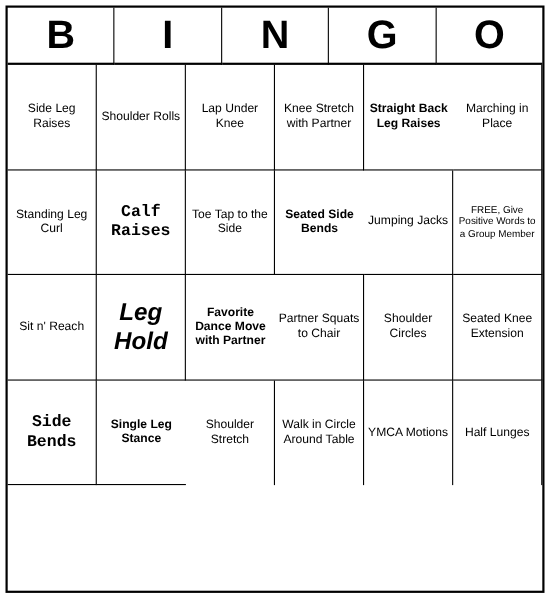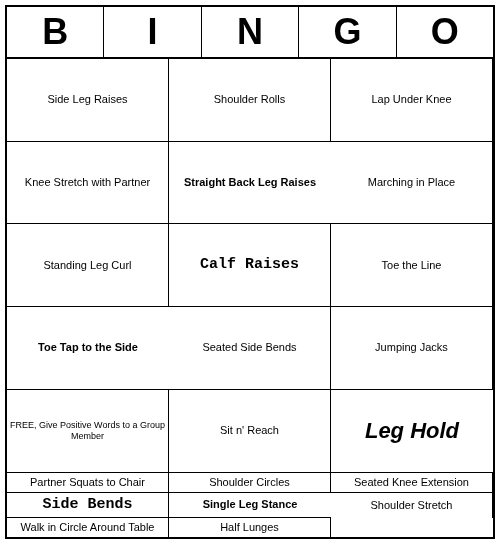--- a/index.html
+++ b/index.html
@@ -34,21 +34,21 @@
       font-weight: bold;
       padding: 4px 0;
       border-right: 1px solid black;
       border-bottom: 2px solid black;
     }
     .header-cell:last-child {
       border-right: none;
     }
     .bingo-grid {
       display: grid;
-      grid-template-columns: repeat(3, 1fr);
+      grid-template-columns: repeat(6, 1fr);
       grid-template-rows: repeat(5, 1fr);
       flex: 1;
     }
     .bingo-cell {
       border-right: 1px solid black;
       border-bottom: 1px solid black;
       display: flex;
       align-items: center;
       justify-content: center;
       text-align: center;
@@ -108,39 +108,39 @@
       <div class="bingo-cell">
         <span>Marching in Place</span>
       </div>
       <div class="bingo-cell">
         <span>Standing Leg Curl</span>
       </div>
       <div class="bingo-cell large-text">
         <span>Calf Raises</span>
       </div>
       <div class="bingo-cell">
-        <span>Toe the Line</span>
-      </div>
-      <div class="bingo-cell">
         <span>Toe Tap to the Side</span>
       </div>
       <div class="bingo-cell">
         <span>Seated Side Bends</span>
       </div>
       <div class="bingo-cell">
         <span>Jumping Jacks</span>
       </div>
       <div class="bingo-cell free-cell">
         <span>FREE, Give Positive Words to a Group Member</span>
       </div>
       <div class="bingo-cell">
         <span>Sit n' Reach</span>
       </div>
       <div class="bingo-cell xlarge-text">
         <span>Leg Hold</span>
+      </div>
+      <div class="bingo-cell">
+        <span>Favorite Dance Move with Partner</span>
       </div>
       <div class="bingo-cell">
         <span>Partner Squats to Chair</span>
       </div>
       <div class="bingo-cell">
         <span>Shoulder Circles</span>
       </div>
       <div class="bingo-cell">
         <span>Seated Knee Extension</span>
       </div>
@@ -150,16 +150,19 @@
       <div class="bingo-cell">
         <span>Single Leg Stance</span>
       </div>
       <div class="bingo-cell">
         <span>Shoulder Stretch</span>
       </div>
       <div class="bingo-cell">
         <span>Walk in Circle Around Table</span>
       </div>
       <div class="bingo-cell">
+        <span>YMCA Motions</span>
+      </div>
+      <div class="bingo-cell">
         <span>Half Lunges</span>
       </div>
     </div>
 </div>
 
 </body></html>

